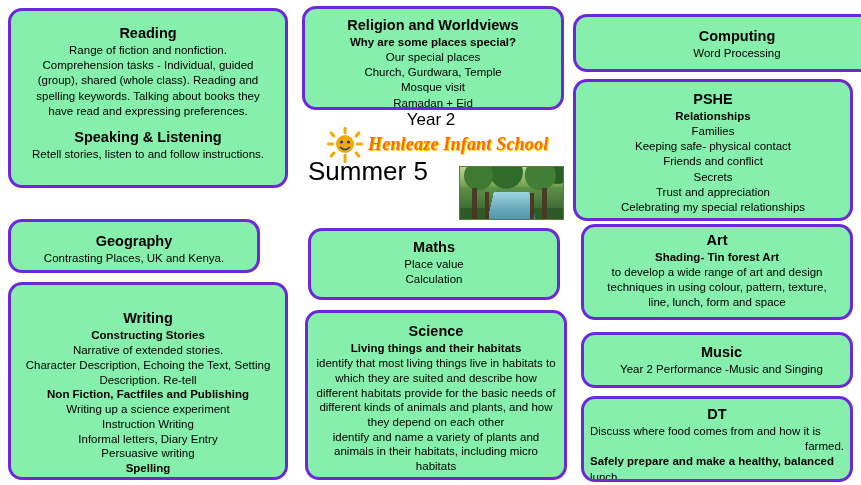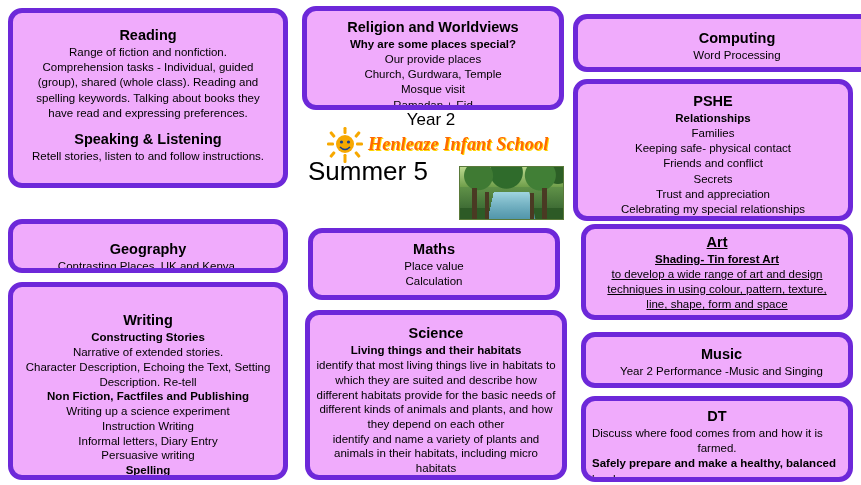--- a/index.html
+++ b/index.html
@@ -15,22 +15,22 @@
     position: relative;
   }
   .page {
     position: relative;
     width: 861px;
     height: 485px;
     background: #ffffff;
   }
   .card {
     position: absolute;
-    background: #f0abfc;
-    border: 5px solid #6d28d9;
+    background: #86efac;
+    border: 3px solid #6d28d9;
     border-radius: 14px;
     box-sizing: border-box;
     color: #000000;
     text-align: center;
     padding: 4px 6px;
     overflow: hidden;
   }
   .card .title {
     font-weight: bold;
     font-size: 14.5px;
@@ -145,21 +145,21 @@
     <div class="line">Range of fiction and nonfiction.</div>
     <div class="line">Comprehension tasks - Individual, guided</div>
     <div class="line">(group), shared (whole class). Reading and</div>
     <div class="line">spelling keywords. Talking about books they</div>
     <div class="line">have read and expressing preferences.</div>
     <div class="sp"></div>
     <div class="title">Speaking &amp; Listening</div>
     <div class="line">Retell stories, listen to and follow instructions.</div>
   </div>
 
-  <div class="card" id="card-geography" style="left:8px; top:219px; width:280px; height:54px; padding-top:16px;">
+  <div class="card" id="card-geography" style="left:8px; top:219px; width:252px; height:54px; padding-top:10px;">
     <div class="title">Geography</div>
     <div class="line">Contrasting Places, UK and Kenya.</div>
   </div>
 
   <div class="card" id="card-writing" style="left:8px; top:282px; width:280px; height:198px; padding-top:24px;">
     <div class="title">Writing</div>
     <div class="subtitle">Constructing Stories</div>
     <div class="line tight">Narrative of extended stories.</div>
     <div class="line tight">Character Description, Echoing the Text, Setting</div>
     <div class="line tight">Description.  Re-tell</div>
@@ -168,21 +168,21 @@
     <div class="line tight">Instruction Writing</div>
     <div class="line tight">Informal letters, Diary Entry</div>
     <div class="line tight">Persuasive writing</div>
     <div class="subtitle">Spelling</div>
     <div class="line tight">Words with same sounds but different spellings.</div>
   </div>
 
   <div class="card" id="card-religion" style="left:302px; top:6px; width:262px; height:104px; padding-top:7px;">
     <div class="title">Religion and Worldviews</div>
     <div class="subtitle">Why are some places special?</div>
-    <div class="line">Our provide places</div>
+    <div class="line">Our special places</div>
     <div class="line">Church, Gurdwara, Temple</div>
     <div class="line">Mosque visit</div>
     <div class="line">Ramadan + Eid</div>
   </div>
 
   <div id="center-title-block">
     <div id="year-label">Year 2</div>
     <div id="summer-label">Summer 5</div>
   </div>
 
@@ -248,34 +248,34 @@
     <div class="title">PSHE</div>
     <div class="subtitle">Relationships</div>
     <div class="line">Families</div>
     <div class="line">Keeping safe- physical contact</div>
     <div class="line">Friends and conflict</div>
     <div class="line">Secrets</div>
     <div class="line">Trust and appreciation</div>
     <div class="line">Celebrating my special relationships</div>
   </div>
 
-  <div class="card" id="card-art" style="left:581px; top:224px; width:272px; height:96px; text-decoration:underline;">
+  <div class="card" id="card-art" style="left:581px; top:224px; width:272px; height:96px; ">
     <div class="title">Art</div>
     <div class="subtitle">Shading- Tin forest Art</div>
     <div class="line">to develop a wide range of art and design</div>
     <div class="line">techniques in using colour, pattern, texture,</div>
-    <div class="line">line, shape, form and space</div>
+    <div class="line">line, lunch, form and space</div>
   </div>
 
   <div class="card" id="card-music" style="left:581px; top:332px; width:272px; height:56px; padding-top:8px;padding-left:15px;">
     <div class="title">Music</div>
     <div class="line">Year 2 Performance -Music and Singing</div>
   </div>
 
   <div class="card" id="card-dt" style="left:581px; top:396px; width:272px; height:86px; padding-top:6px; text-align:left;">
     <div class="title" style="text-align:center;">DT</div>
     <div class="line" style="text-align:left;">Discuss where food comes from and how it is</div>
-    <div class="line" style="text-align:center;">farmed.</div>
+    <div class="line" style="text-align:right;">farmed.</div>
     <div class="line" style="text-align:left;font-weight:bold;">Safely prepare and make a healthy, balanced</div>
     <div class="line" style="text-align:left;">lunch.</div>
   </div>
 
 </div>
 
 </body></html>

